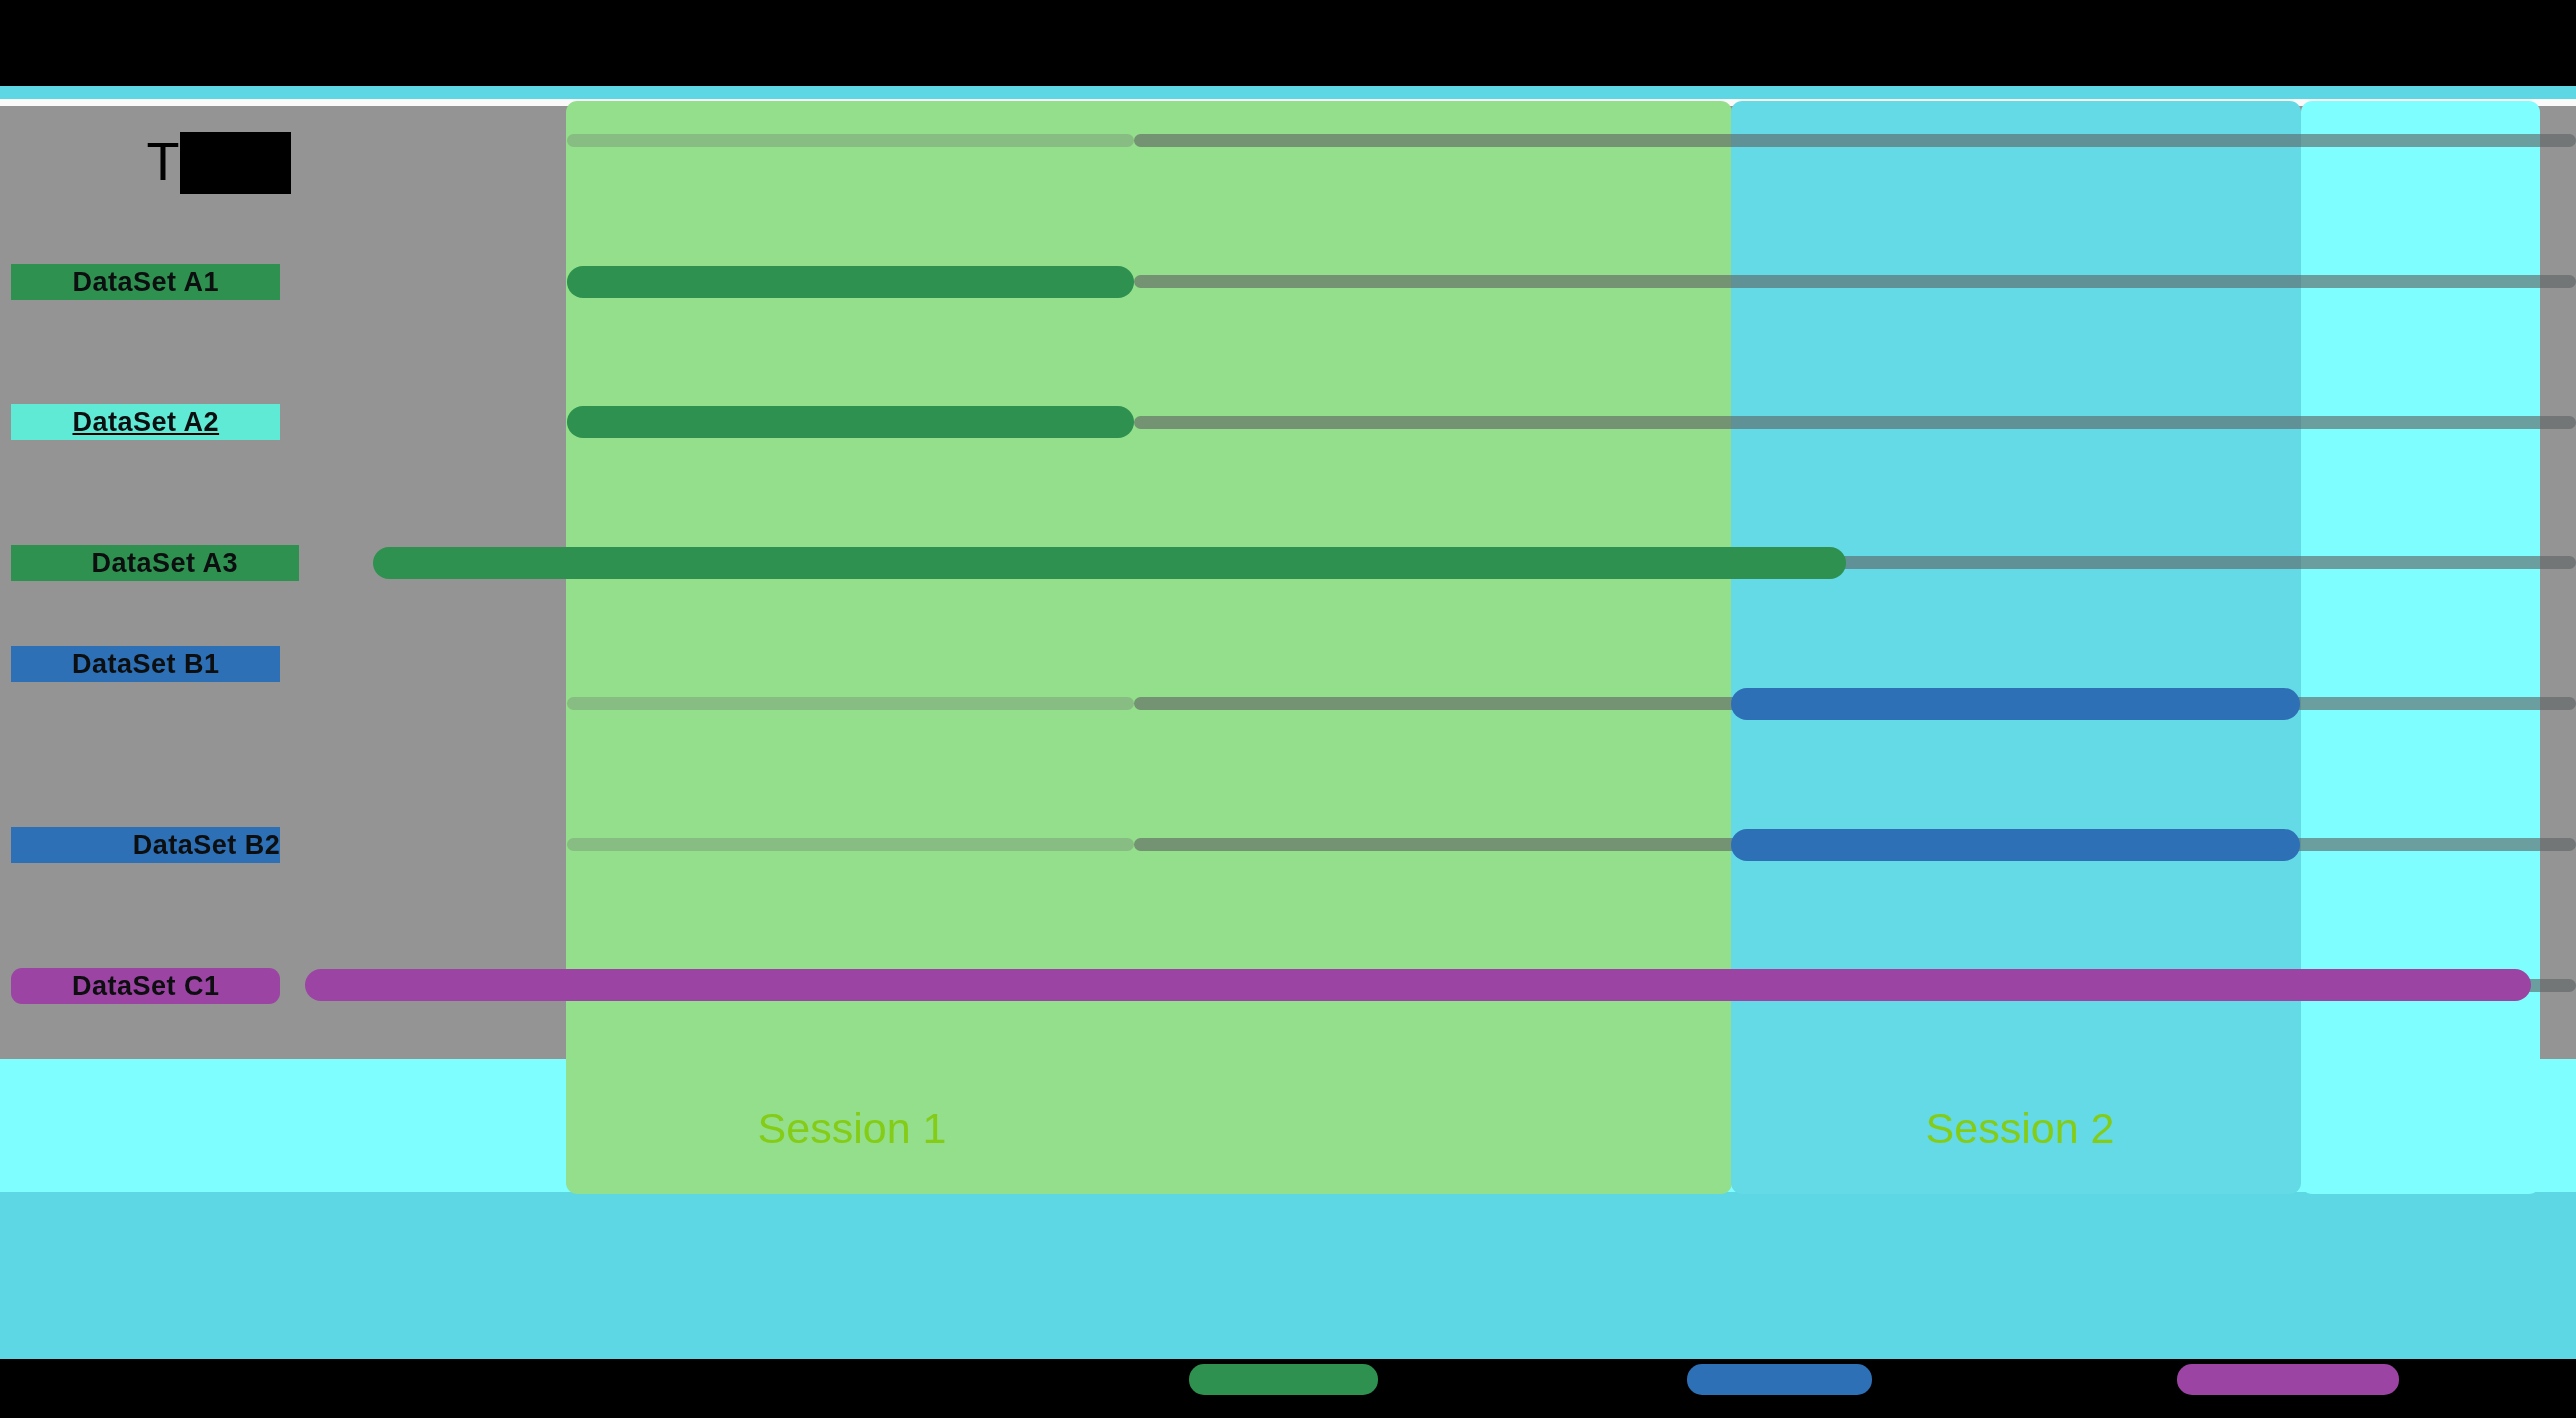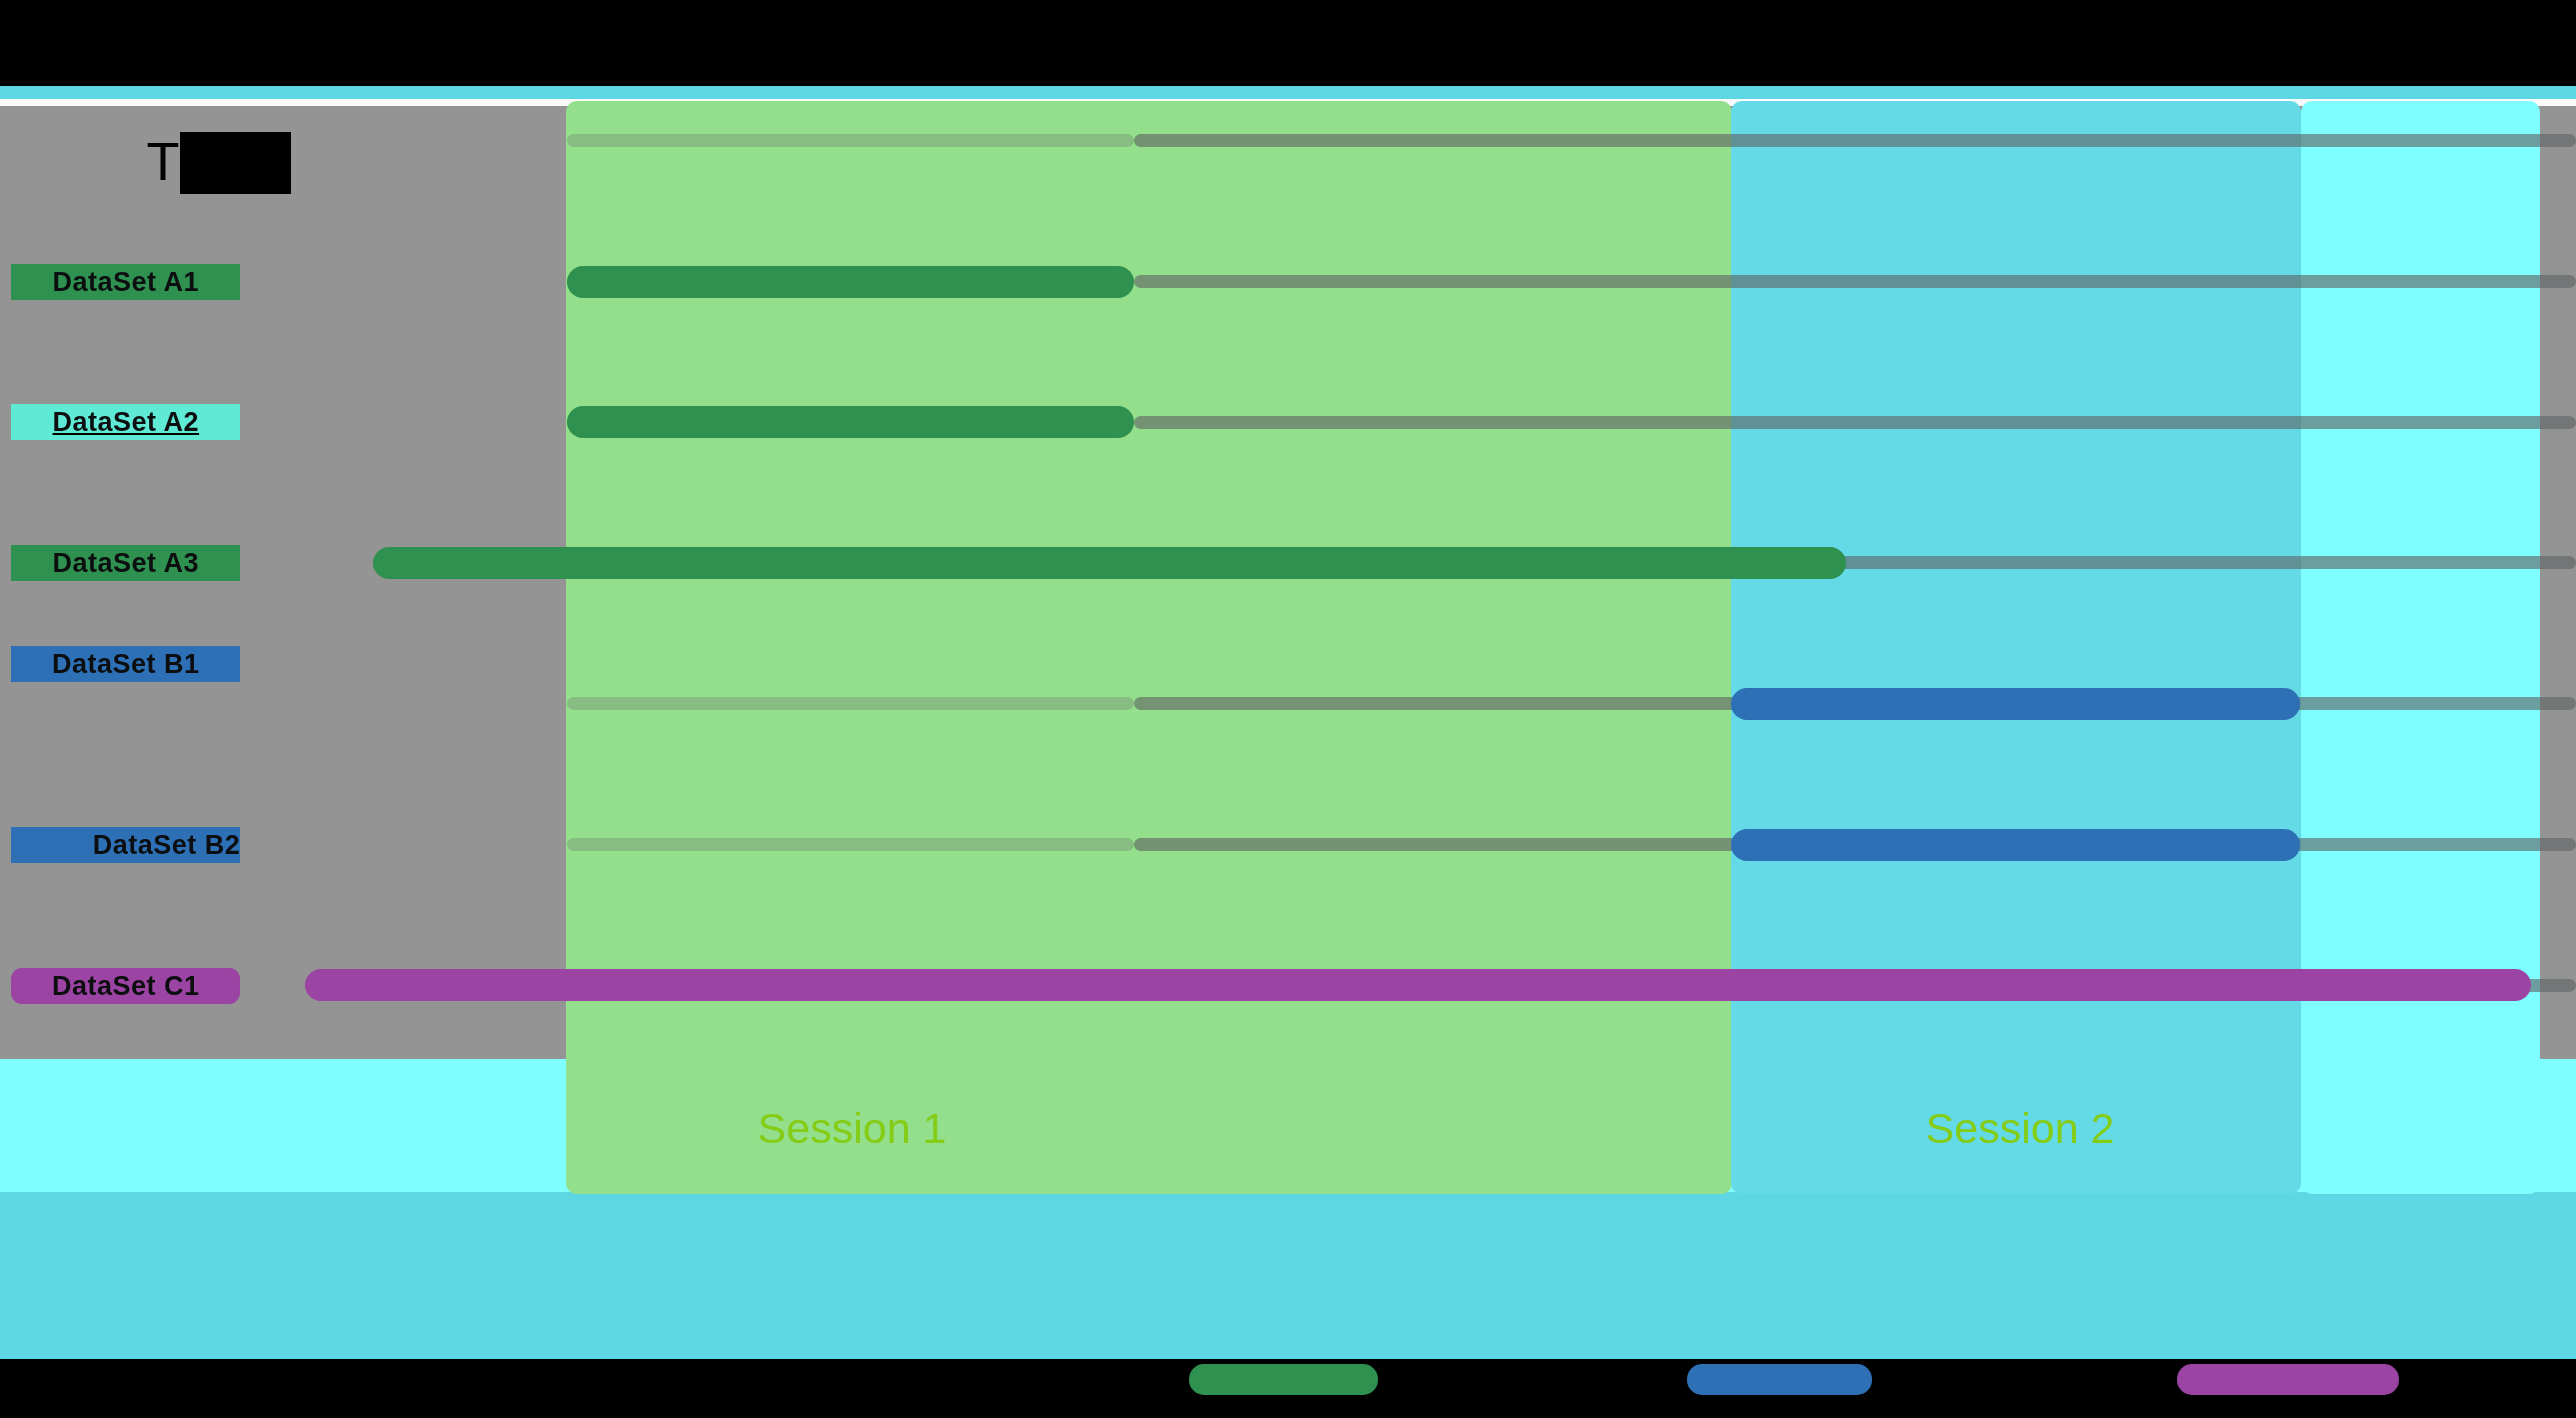--- a/index.html
+++ b/index.html
@@ -32,21 +32,21 @@
     font-size:43px; color:#84cc16; white-space:nowrap;
   }
 
   
   .track-light { position:absolute; height:13px; background:rgba(115,122,114,0.35); border-radius:6.6px; }
   .track-dark  { position:absolute; height:13px; background:rgba(95,100,100,0.62);  border-radius:6.6px; }
   .bar  { position:absolute; height:32px; border-radius:16px; }
 
   
   .label-chip {
-    position:absolute; left:11.3px; width:229px; height:36px;
+    position:absolute; left:11.3px; width:269px; height:36px;
     display:flex; align-items:center; justify-content:center;
   }
   .label-chip span {
     font-size:27px; font-weight:700; color:#0c0e10; letter-spacing:0.5px;
     white-space:nowrap;
   }
 
   
   #title-wrap { left:141px; top:130px; width:375px; height:66px; }
   #title-visible {
@@ -95,21 +95,21 @@
       <div class="track-dark" style="left: 1134px; width: 1442px; top: 979px;"></div>
       <div class="bar" style="left: 305px; width: 2226px; top: 969px; background: rgb(156, 68, 163);"></div>
     </div>
   <div id="labels-layer">
       <div class="label-chip" style="top: 264px; background: rgb(46, 145, 80);">
         <span>DataSet A1</span>
       </div>
       <div class="label-chip" style="top: 404px; background: #5eead4; text-decoration: underline;">
         <span>DataSet A2</span>
       </div>
-      <div class="label-chip" style="top: 545px; background: rgb(46, 145, 80);">
+      <div class="label-chip" style="top: 545px; background: rgb(46, 145, 80); padding-left: 19px;">
         <span>DataSet A3</span>
       </div>
       <div class="label-chip" style="top: 646px; background: rgb(45, 112, 182);">
         <span>DataSet B1</span>
       </div>
       <div class="label-chip" style="top: 827px; background: rgb(45, 112, 182); justify-content: flex-end;">
         <span>DataSet B2</span>
       </div>
       <div class="label-chip" style="top: 968px; background: rgb(156, 68, 163); border-radius: 11px;">
         <span>DataSet C1</span>

